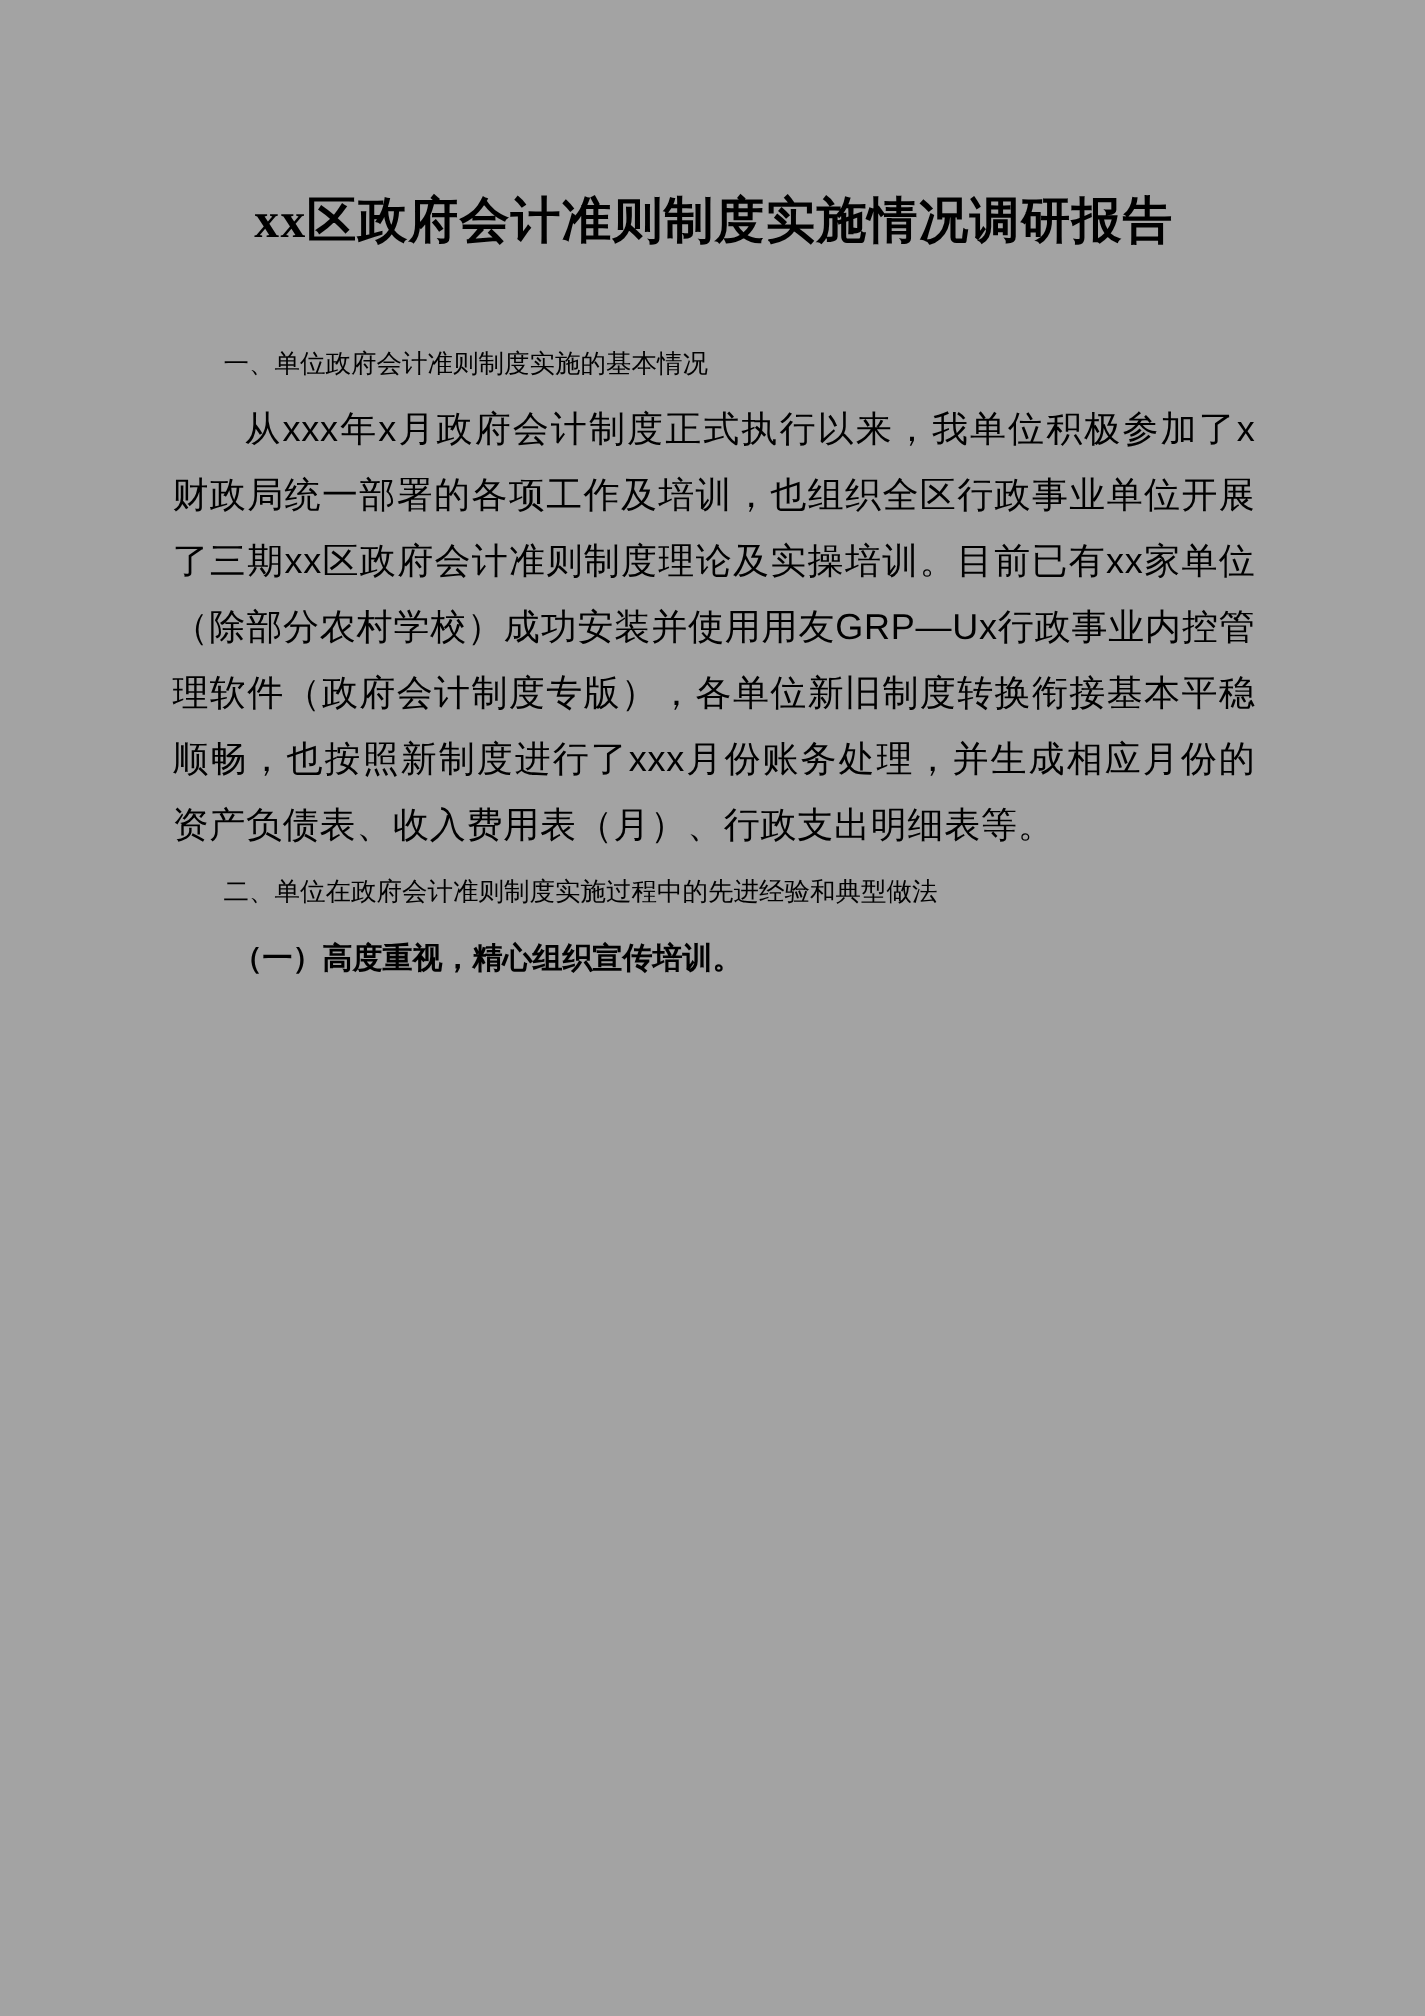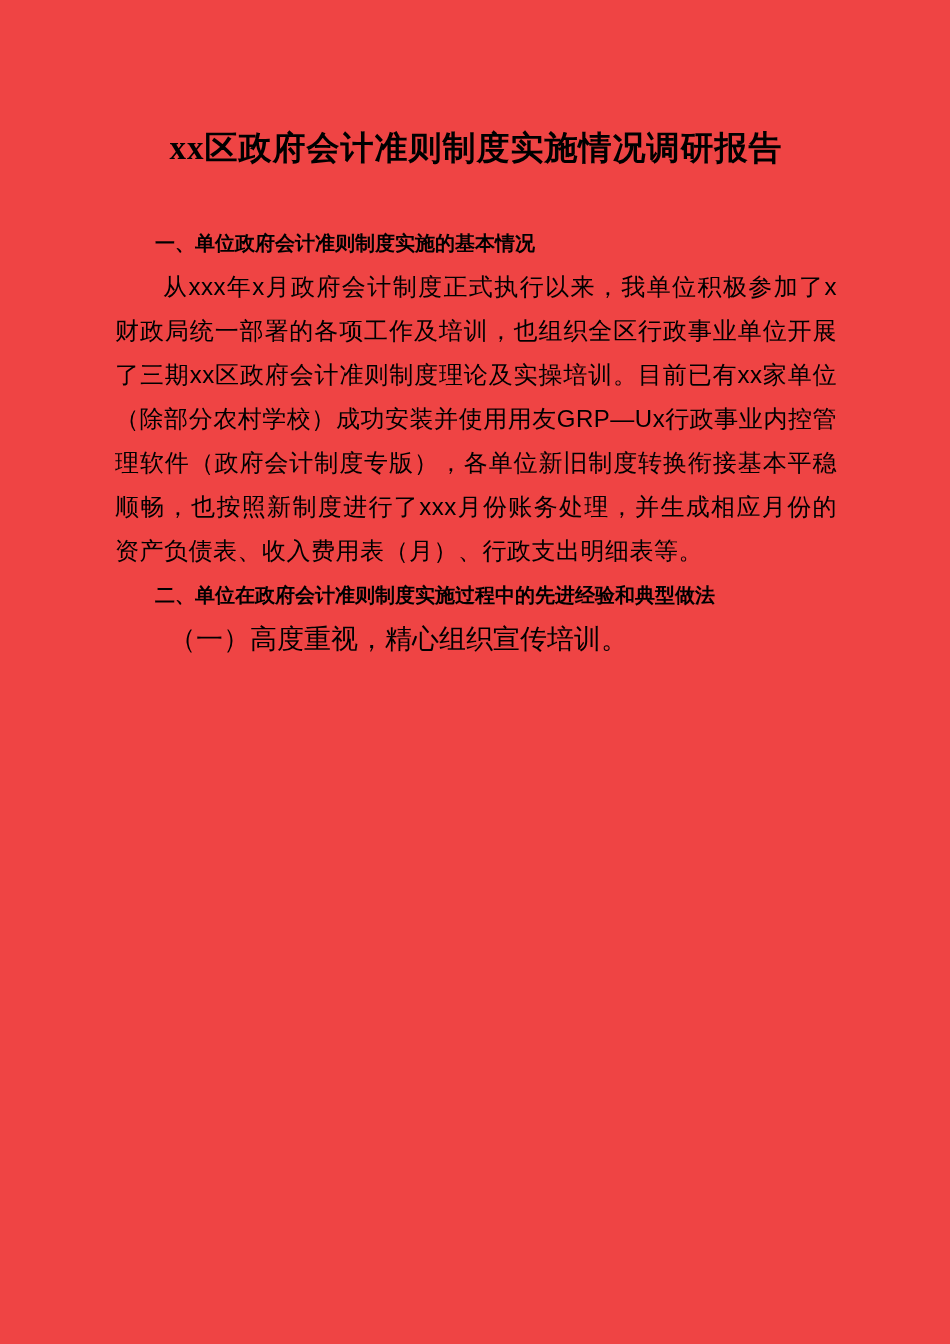--- a/index.html
+++ b/index.html
@@ -5,47 +5,47 @@
   html, body {
     margin: 0;
     padding: 0;
     background: #ffffff;
   }
   .page {
     position: relative;
     width: 950px;
     height: 1344px;
     box-sizing: border-box;
-    background: #ef4444;
+    background: #a3a3a3;
     color: #000000;
     padding: 126px 113px 40px 115px;
     overflow: hidden;
   }
   .doc-title {
     font-family: "Liberation Serif", serif;
     font-size: 33px;
     font-weight: 700;
     text-align: center;
     line-height: 1.35;
     margin: 0 0 50px 0;
     letter-spacing: 1px;
   }
   .section-heading {
     font-family: "Liberation Sans", sans-serif;
-    font-size: 20px;
-    font-weight: 700;
+    font-size: 17px;
+    font-weight: 400;
     line-height: 44px;
     text-indent: 2em;
     text-align: justify;
     margin: 0;
   }
   .sub-heading {
     font-family: "Liberation Serif", serif;
-    font-size: 27px;
-    font-weight: 400;
+    font-size: 20px;
+    font-weight: 700;
     line-height: 44px;
     text-indent: 2em;
     text-align: justify;
     margin: 0;
   }
   .body-para {
     font-family: Liberation Sans, sans-serif;
     font-size: 24px;
     font-weight: 400;
     line-height: 44px;

